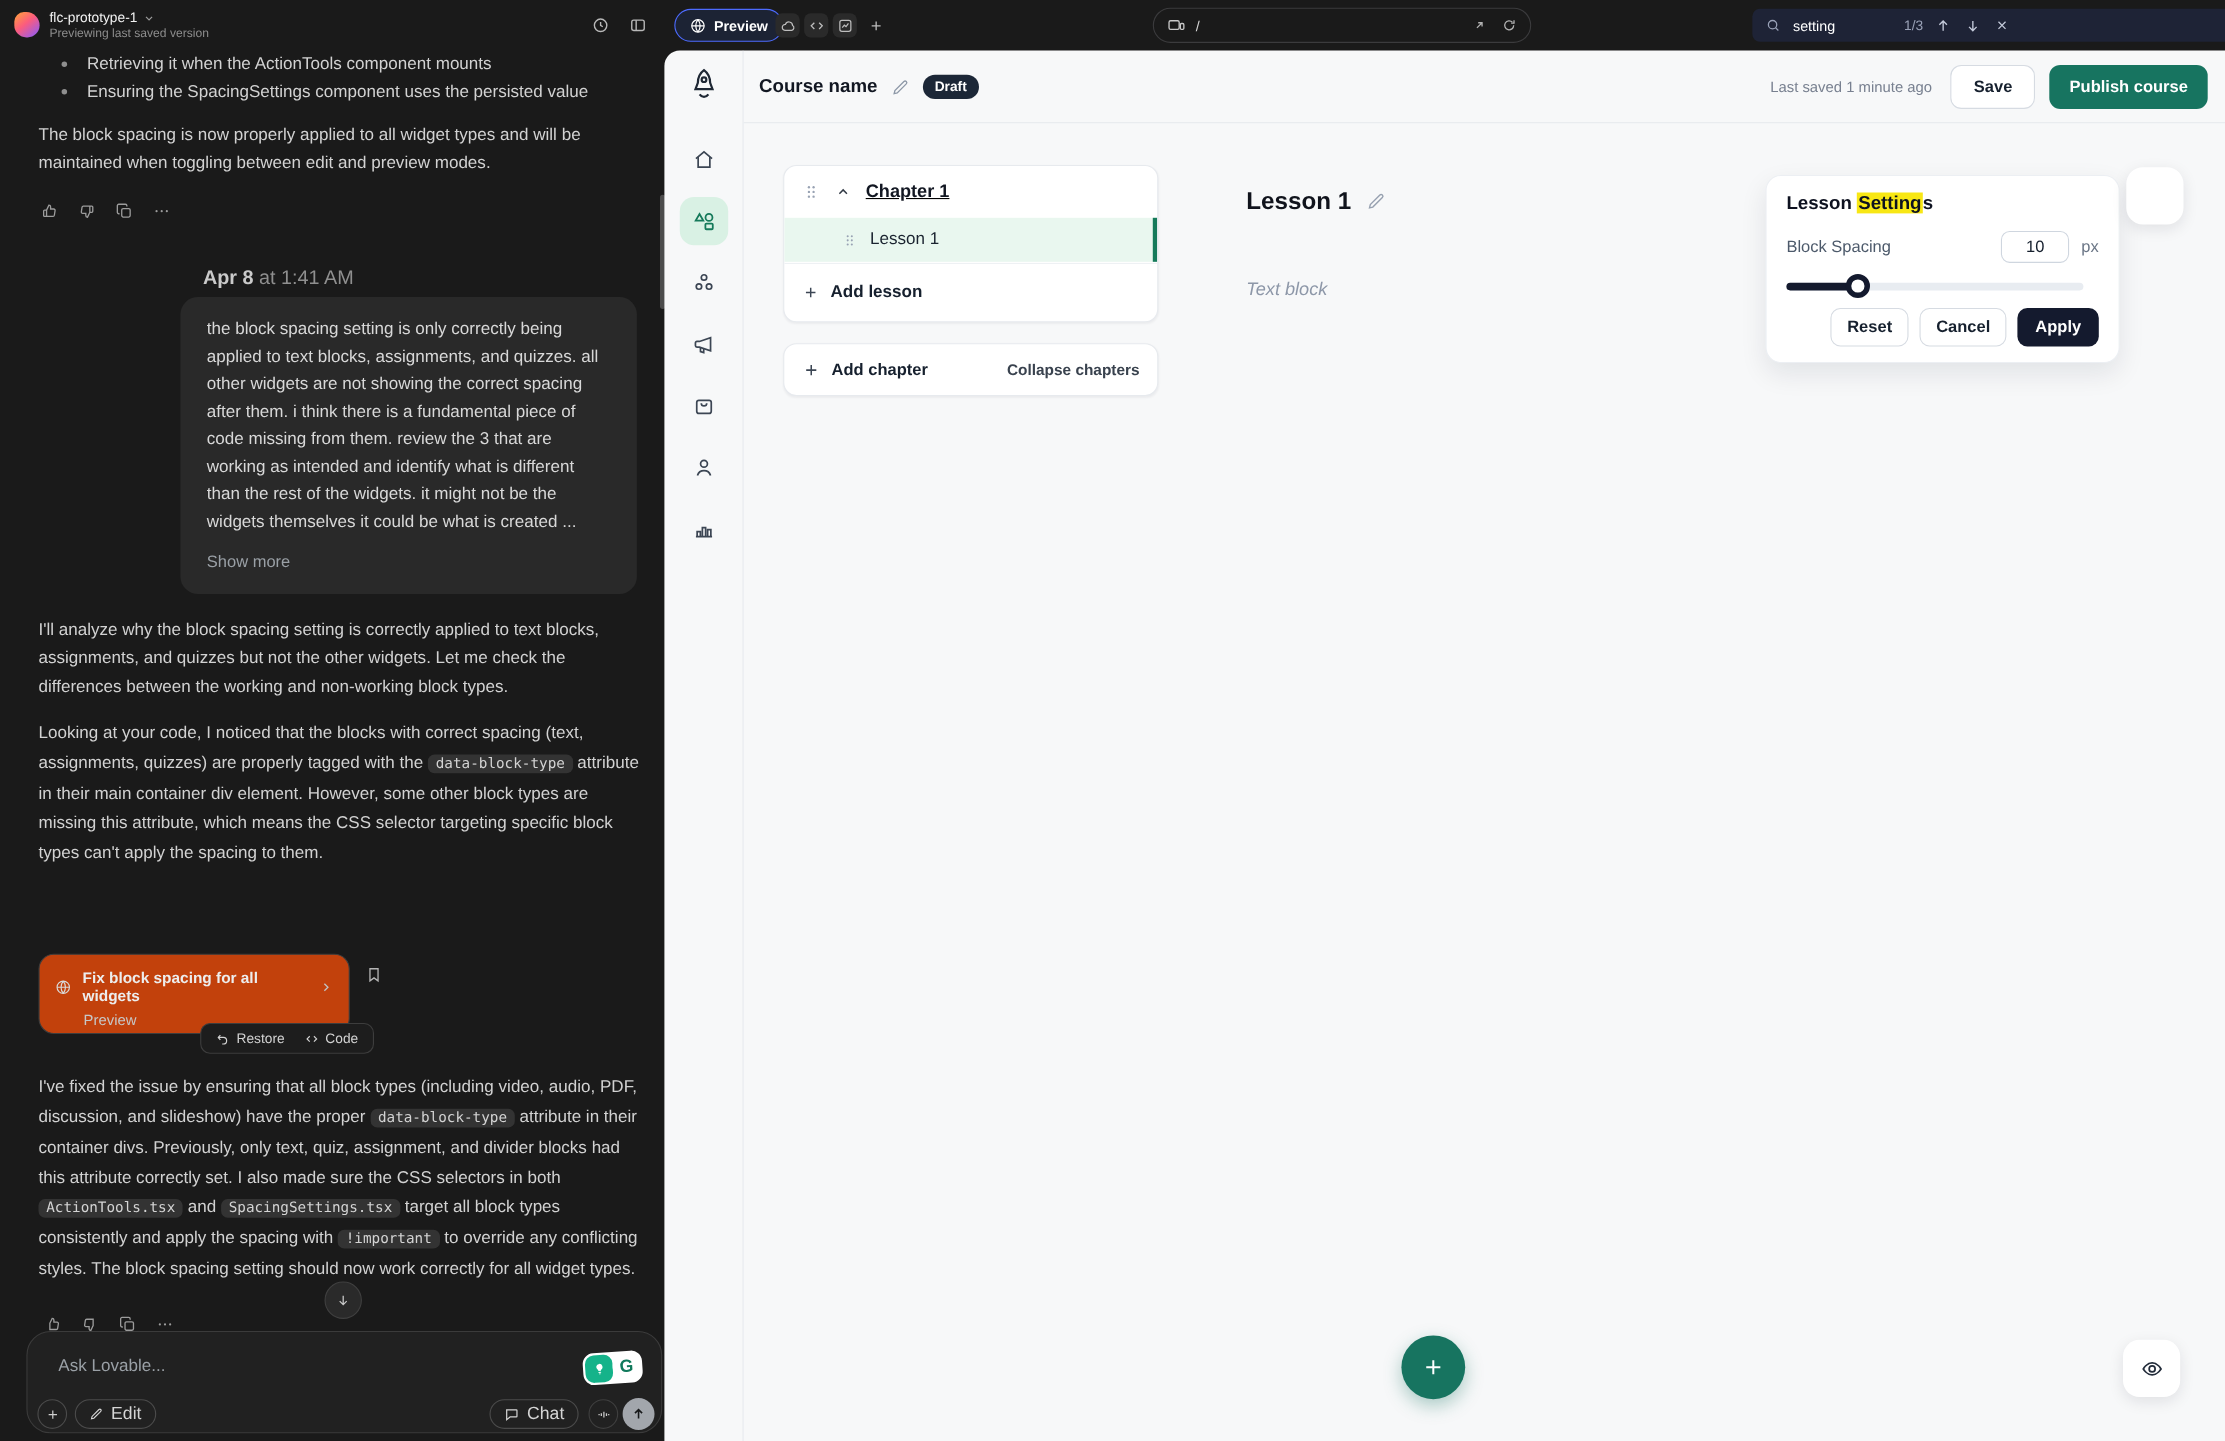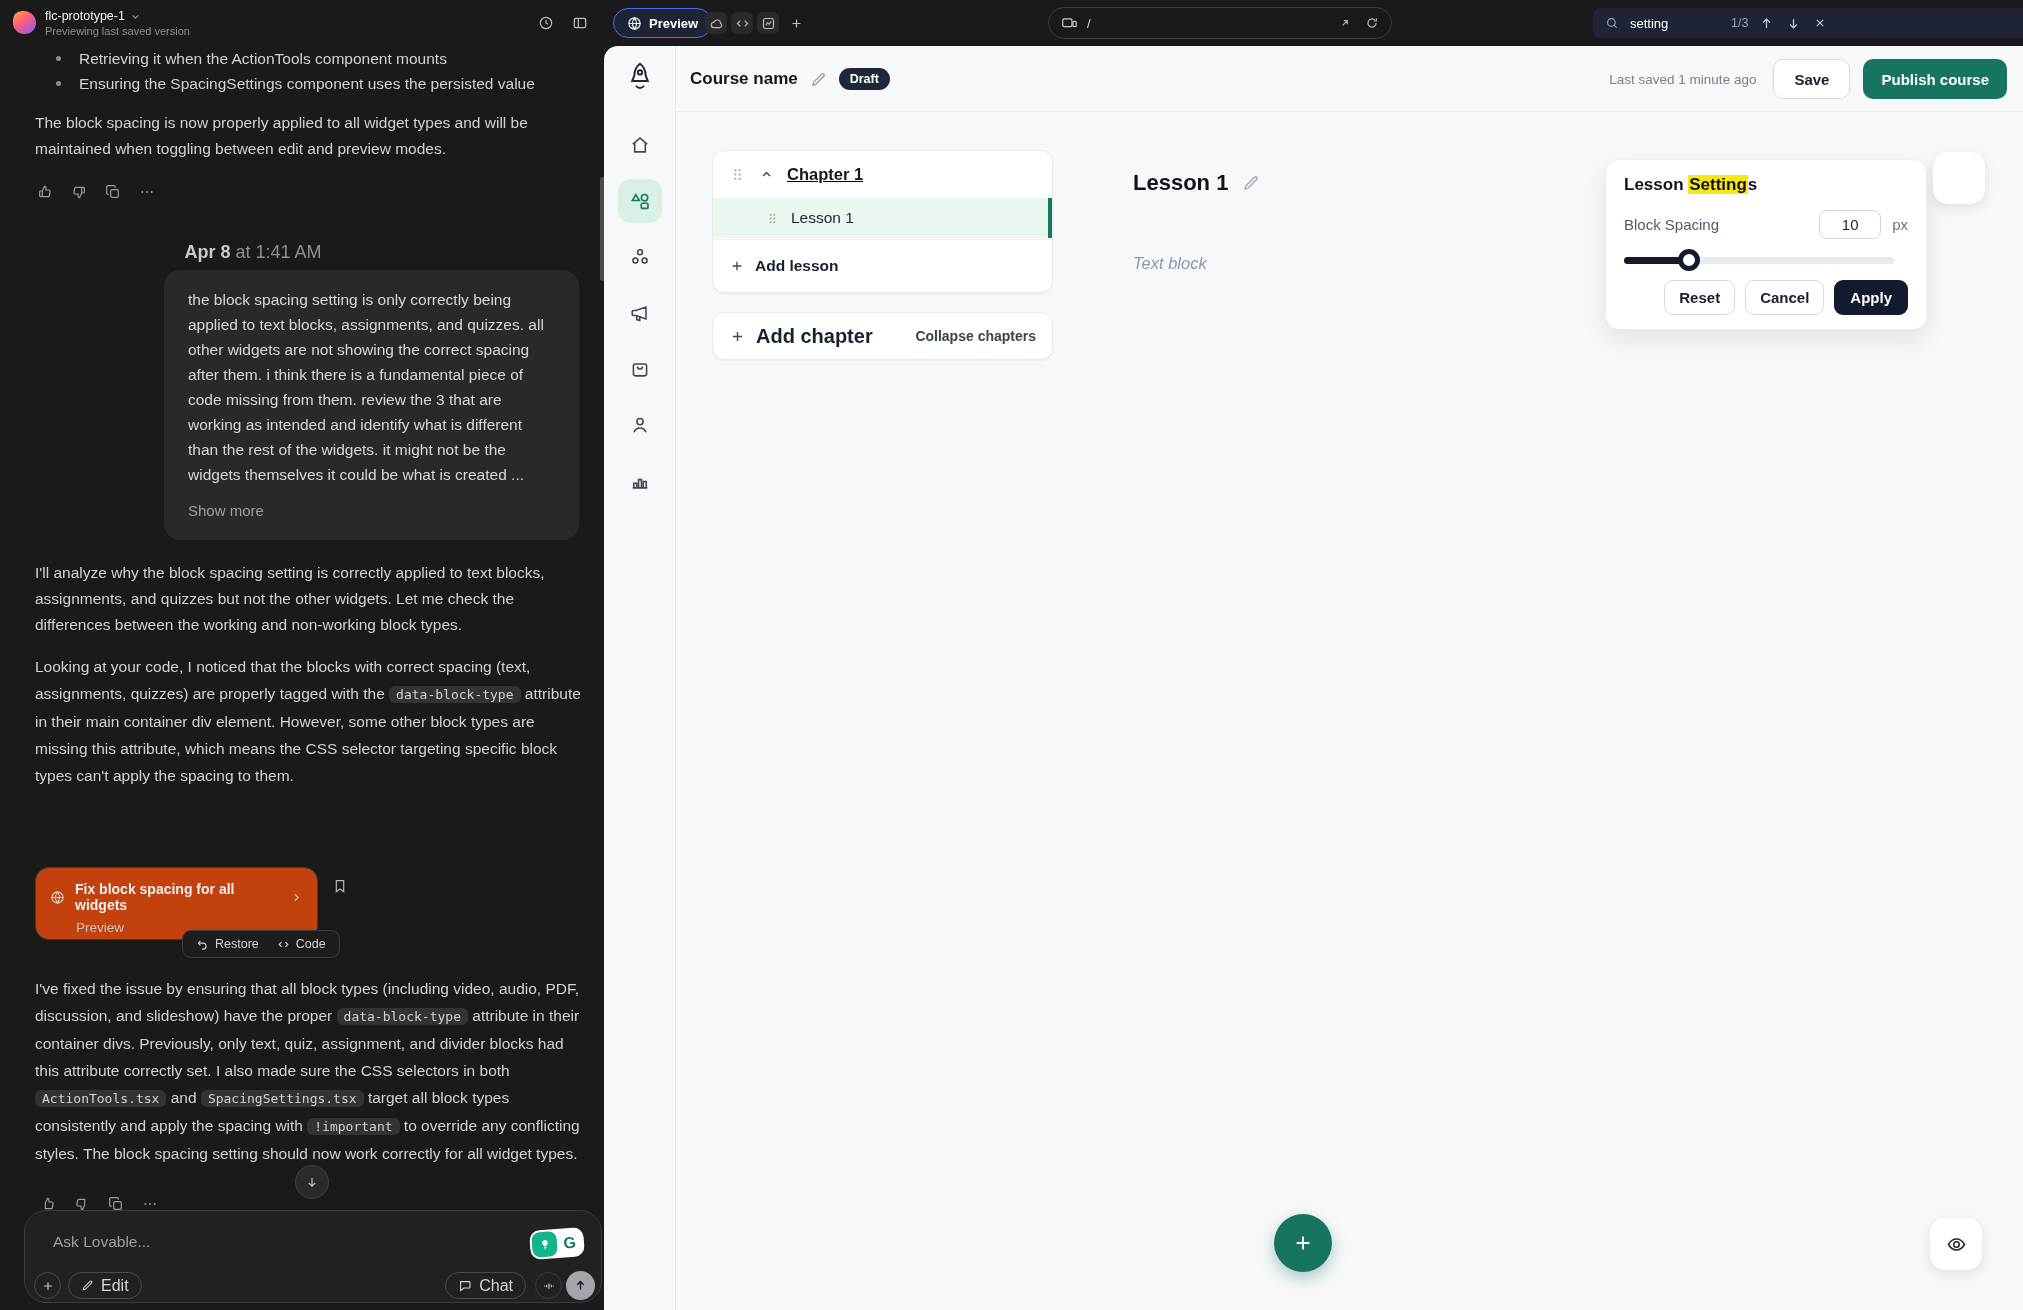--- a/index.html
+++ b/index.html
@@ -82,21 +82,21 @@
   .btn-primary { background:#177460; color:#fff; border:none; padding:0 18px; }
 
   .chapters { position:absolute; left:108px; top:104px; width:341px; }
   .card { background:#fff; border:1px solid #e7eaee; border-radius:12px; box-shadow:0 1px 2px rgba(16,24,40,.05); overflow:hidden; }
   .chap-head { height:47px; display:flex; align-items:center; gap:13px; padding:0 16px;text-decoration:underline; }
   .chap-title { font-size:16.5px; font-weight:bold; color:#121722; }
   .drag { color:#98a2b3; }
   .lesson-row { height:40px; background:#e9f7ef; border-right:4px solid #157a5a; display:flex; align-items:center; gap:11px; padding-left:52px; font-size:15.5px; color:#1b2430; }
   .add-row { height:53px; display:flex; align-items:center; gap:10px; padding:0 16px; border-top:1px solid #eef1f4; margin-top:1px; font-size:15.5px; font-weight:bold; color:#16202e; }
   .chap-actions { margin-top:19px; height:48px; display:flex; align-items:center; gap:10px; padding:0 16px; }
-  .add-chapter-label { font-size:20px; font-weight:bold; color:#16202e; }
+  .add-chapter-label { font-size:15px; font-weight:bold; color:#16202e; }
   .collapse-link { margin-left:auto; font-size:14px; font-weight:bold; color:#39424e; }
 
   .lesson-title-row { position:absolute; left:529px; top:124px; display:flex; align-items:center; gap:14px; }
   .lesson-title { font-size:22px; font-weight:bold; color:#10131c; }
   .text-block { position:absolute; left:529px; top:208px; font-size:16.5px; font-style:italic; color:#8d97a8; }
 
   .settings-card { position:absolute; left:1001px; top:113px; width:322px; background:#fff; border:1px solid #eceff3; border-radius:14px; box-shadow:0 10px 24px rgba(16,24,40,.09); padding:15px 18px 14px; }
   .settings-title { font-size:17px; font-weight:bold; color:#0e1220; }
   .settings-title mark { background:#f8e714; color:#0e1220; padding:0 1px; }
   .bs-row { margin-top:15px; display:flex; align-items:center; }

